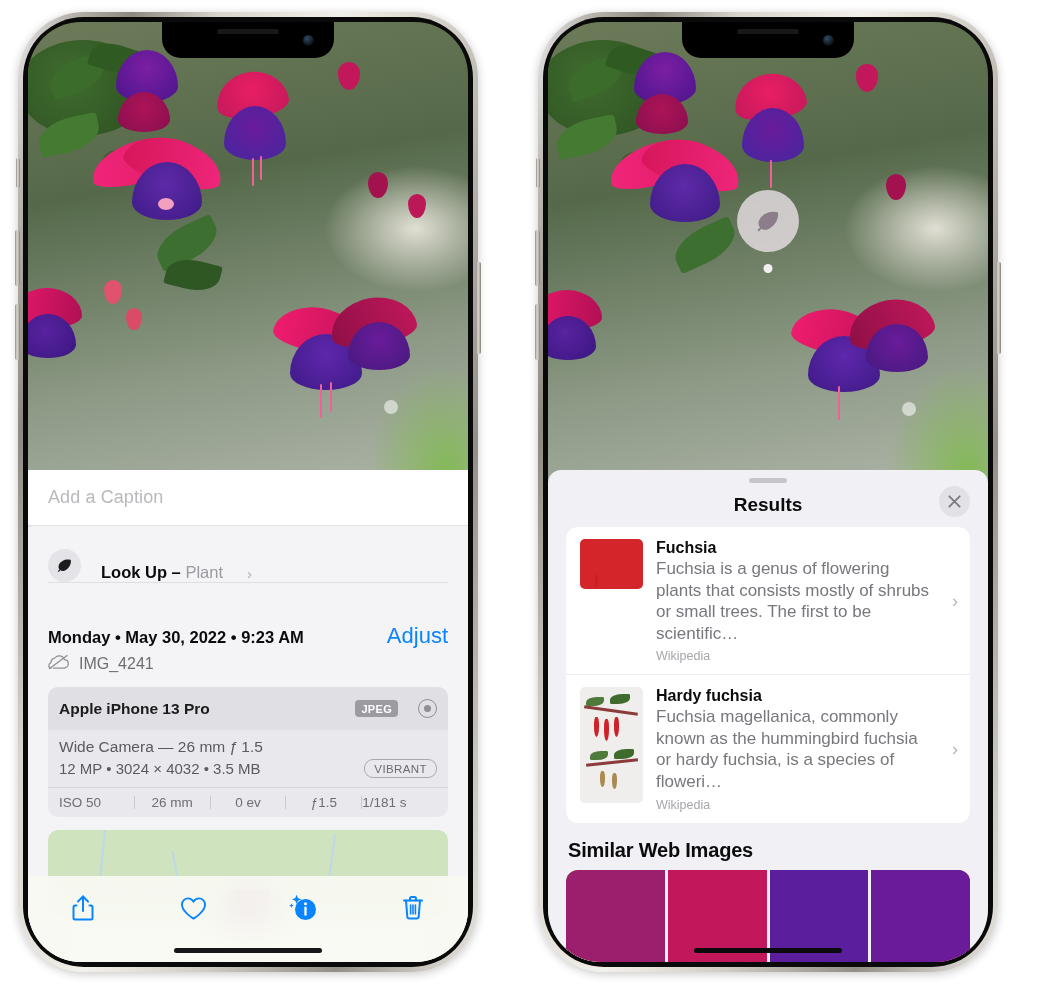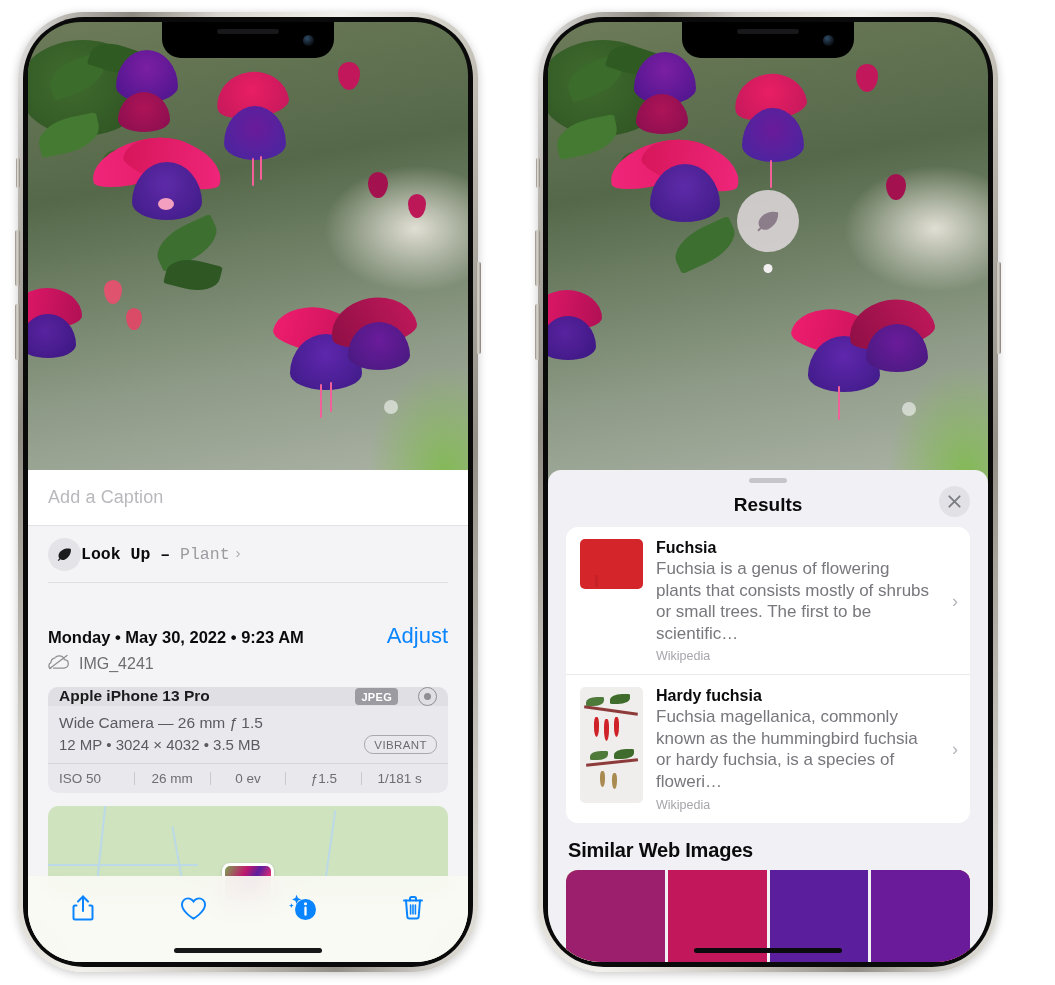--- a/index.html
+++ b/index.html
@@ -74,22 +74,22 @@
   .caption-row {
     height: 56px; display: flex; align-items: center;
     padding: 0 20px; background: #fff;
     border-bottom: 1px solid #e3e3e6;
   }
   .caption-ph { font-size: 18px; color: #b9b9bd; letter-spacing: .1px; }
 
   .grayarea { background: #f4f4f6; padding: 0 0 0 0; }
 
   .lookup-row {
-    height: 56px; display: flex; align-items: center; gap: 0;
-    padding: 0 20px; position: relative; font-family: Liberation Mono, monospace;
+    height: 56px; display: flex; align-items: flex-end; gap: 20px;
+    padding: 0 20px; position: relative;
   }
   .leaf-badge {
     width: 33px; height: 33px; border-radius: 50%;
     background: #e4e4e8; display: flex; align-items: center; justify-content: center;
     position: relative; flex: none;
   }
   .sparkle { position: absolute; color: #d5d5da; font-size: 16px; line-height: 1;
              left: -9px; top: -7px; }
   .lookup-txt { font-size: 16.5px; color: #0b0b0d; font-weight: 700; }
   .lookup-txt .dash { font-weight: 700; }
@@ -101,22 +101,22 @@
   .date-row { padding: 14px 20px 0 20px; display: flex; justify-content: space-between; align-items: baseline; }
   .date-txt { font-size: 16.5px; font-weight: 700; color: #0b0b0d; }
   .adjust { font-size: 22px; color: #0a84ff; margin-top: 26px; }
   .file-row { display: flex; align-items: center; gap: 9px; padding: 5px 20px 13px 20px; }
   .fname { font-size: 16px; color: #6d6d72; }
 
   .exif {
     margin: 0 20px; background: #e9e9ed; border-radius: 10px; overflow: hidden;
   }
   .exif-head {
-    display: flex; justify-content: space-between;
-    padding: 0 11px; background: #e0e0e4;
+    display: flex; align-items: center; justify-content: space-between;
+    padding: 12px 11px; background: #e0e0e4;
   }
   .exif-model { font-size: 15.5px; font-weight: 700; color: #1b1b1d; }
   .exif-right { display: flex; align-items: center; gap: 20px; }
   .pill-jpeg {
     background: #9b9ba1; color: #fff; font-size: 11px; font-weight: 700;
     padding: 2.5px 6px; border-radius: 4px; letter-spacing: .3px;
   }
   .raw-ring { width: 19px; height: 19px; border-radius: 50%; border: 1.6px solid #8e8e93;
               display: flex; align-items: center; justify-content: center; }
   .raw-ring i { width: 7px; height: 7px; border-radius: 50%; background: #8e8e93; display:block; }
@@ -125,21 +125,21 @@
   .exif-l2row { display: flex; align-items: center; justify-content: space-between; margin-top: 3px; }
   .exif-l2 { font-size: 15px; color: #5a5a60; }
   .pill-vib { border: 1.2px solid #a9a9b0; color: #6b6b71; font-size: 11.5px;
               padding: 2.5px 9px; border-radius: 9px; letter-spacing: .4px; }
   .exif-foot {
     border-top: 1px solid #d6d6da; display: flex; align-items: center;
     padding: 7px 11px; font-size: 13.5px; color: #6d6d72;
   }
   .exif-foot span { flex: 1; text-align: center; }
   .exif-foot span:first-child { text-align: left; }
-  .exif-foot span:last-child { text-align: center; }
+  .exif-foot span:last-child { text-align: left; }
   .exif-foot .sep { flex: none; width: 1px; height: 13px; background: #c9c9ce; }
 
   .map {
     margin: 13px 20px 0 20px; height: 95px; border-radius: 10px; overflow: hidden;
     position: relative;
     background:
       radial-gradient(ellipse 60px 34px at 12% 30%, #cfe3bf 0 100%),
       radial-gradient(ellipse 52px 26px at 40% 18%, #d4e7c5 0 100%),
       radial-gradient(ellipse 70px 30px at 68% 62%, #cfe3bf 0 100%),
       radial-gradient(ellipse 44px 24px at 88% 26%, #d7e9c8 0 100%),

